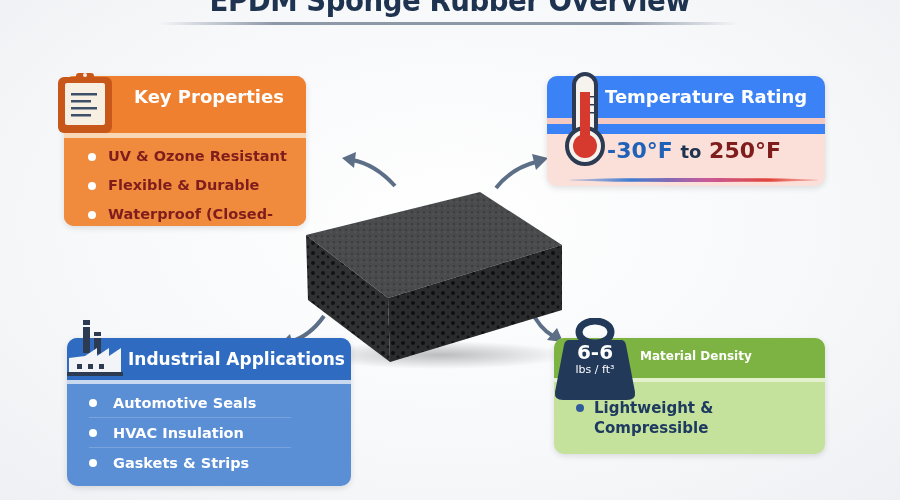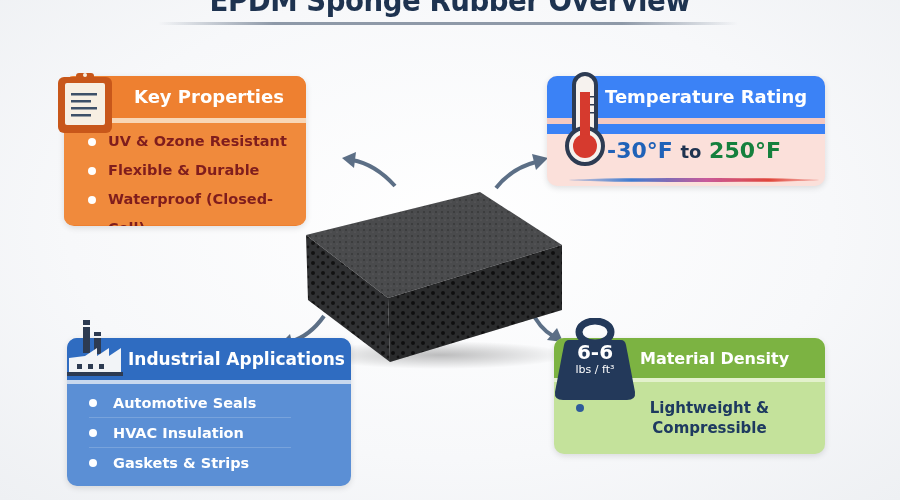--- a/index.html
+++ b/index.html
@@ -22,58 +22,58 @@
   .card .head { position:relative; color:#fff; font-weight:bold; }
   .card .body { position:relative; }
   .card ul { list-style:none; margin:0; padding:0; }
   .card li { position:relative; font-weight:bold; }
   .card li .dot {
     position:absolute; width:8px; height:8px; border-radius:50%; background:#fff;
   }
 
   
   #kp { left:64px; top:76px; width:242px; height:150px; background:#ee8030; }
-  #kp .head { height:42px; background:#ee8030; }
+  #kp .head { height:57px; background:#ee8030; }
   #kp .head .label { position:absolute; left:70px; top:10px; font-size:18px; }
   #kp .sep { height:5px; background:#f8d7b7; }
   #kp .body { background:#f08a3c; height:102px; }
   #kp li { color:#7f1d1d; font-size:14.5px; height:29px; line-height:29px; padding-left:44px; }
   #kp li .dot { left:24px; top:11px; }
   #kp ul { padding-top:4px; }
 
   
   #temp { left:547px; top:76px; width:278px; height:110px; background:#fbe0da; }
   #temp .head { height:58px; background:#3b82f6; }
   #temp .head .label { position:absolute; left:58px; top:10px; font-size:18px; }
   #temp .band { position:absolute; left:0; top:42px; width:100%; height:6px; background:#f4c9c1; }
   #temp .range { position:absolute; left:60px; top:62px; font-size:22px; font-weight:bold; color:#1a3a6e; }
   #temp .range .lo { color:#2062b8; }
   #temp .range .to { color:#1e3350; font-size:18px; }
-  #temp .range .hi { color:#15803d; }
+  #temp .range .hi { color:#7f1d1d; }
   #temp .grad {
     position:absolute; left:22px; top:102px; width:250px; height:4px; border-radius:50%;
     background: linear-gradient(90deg, rgba(60,110,200,0.2), #3f7bd0 25%, #c85a9a 55%, #e0453a 80%, rgba(224,69,58,0.2));
   }
 
   
   #ind { left:67px; top:338px; width:284px; height:148px; background:#5b8fd5; }
   #ind .head { height:42px; background:#2f6cc1; }
   #ind .head .label { position:absolute; left:61px; top:11px; font-size:17px; }
   #ind .sep { height:4px; background:#c8d8ee; }
   #ind li { color:#fff; font-size:14.5px; height:30px; line-height:30px; padding-left:46px; }
   #ind li .dot { left:22px; top:11px; }
   #ind li .line { position:absolute; left:22px; right:60px; bottom:0; height:1px; background:rgba(255,255,255,0.18); }
   #ind ul { padding-top:4px; }
 
   
   #den { left:554px; top:338px; width:271px; height:116px; background:#c4e29b; }
   #den .head { height:40px; background:#7cb342; }
-  #den .head .label { position:absolute; left:86px; top:11px; font-size:16px; }
+  #den .head .label { position:absolute; left:86px; top:11px; font-size:12px; }
   #den .sep { height:4px; background:#e3f1cc; }
-  #den li { color:#1e3a60; font-size:15px; line-height:20px; padding-left:40px;text-align:center; }
+  #den li { color:#1e3a60; font-size:15px; line-height:20px; padding-left:40px; }
   #den li .dot { left:22px; top:6px; background:#2f5b9a; }
   #den ul { padding-top:16px; }
 
   
   .icon { position:absolute; }
   #clipboard { left:56px; top:69px; width:58px; height:64px; }
   #thermo { left:560px; top:72px; width:50px; height:100px; }
   #factory { left:65px; top:318px; width:58px; height:58px; }
   #weight { left:553px; top:318px; width:84px; height:82px; }
   .weight-text { position:absolute; left:553px; top:341px; width:84px; text-align:center; color:#fff; font-weight:bold; }

